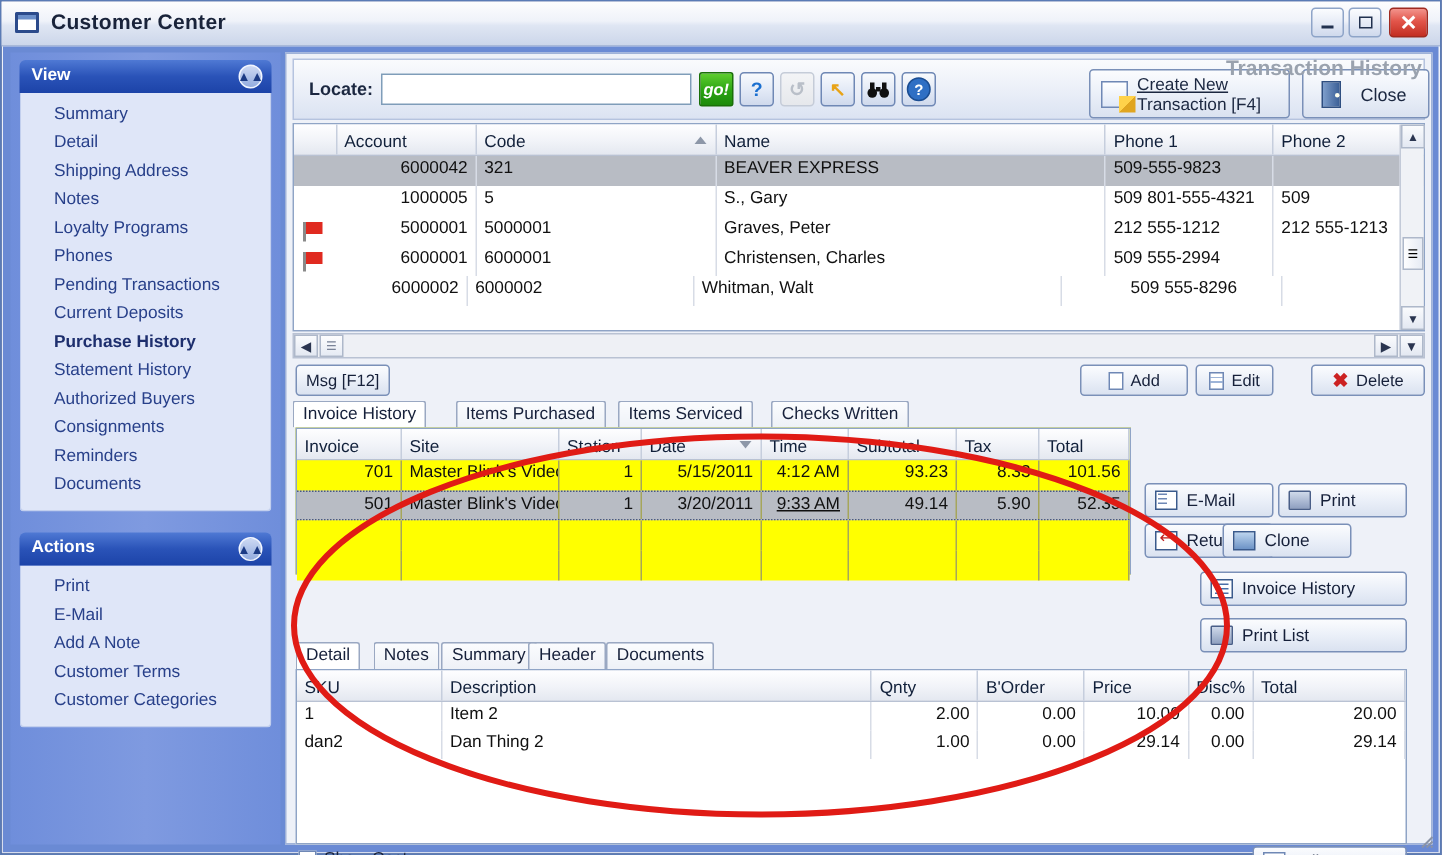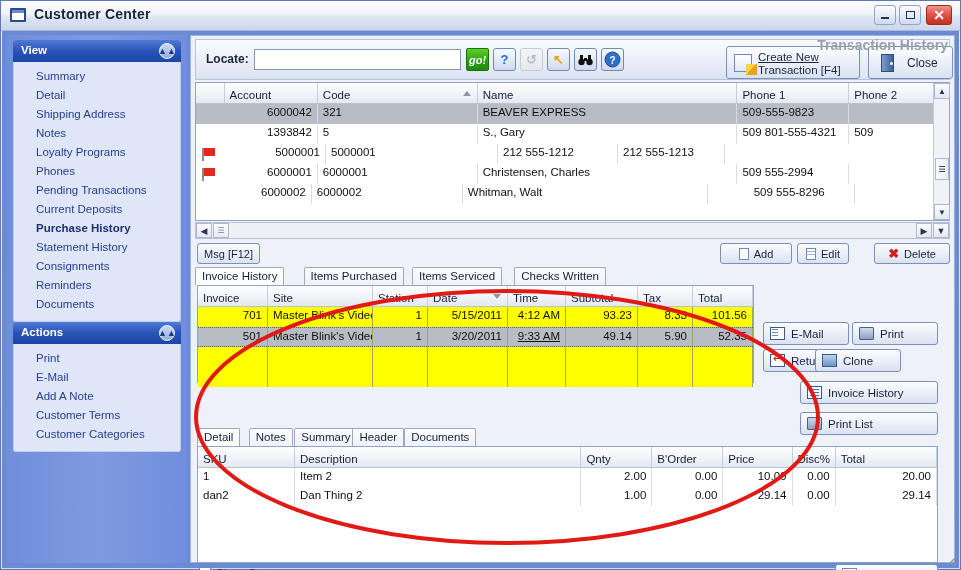--- a/index.html
+++ b/index.html
@@ -350,27 +350,28 @@
             <div class="nav-item"><span>Summary</span></div>
             <div class="nav-item"><span>Detail</span></div>
             <div class="nav-item"><span>Shipping Address</span></div>
             <div class="nav-item"><span>Notes</span></div>
             <div class="nav-item"><span>Loyalty Programs</span></div>
             <div class="nav-item"><span>Phones</span></div>
             <div class="nav-item"><span>Pending Transactions</span></div>
             <div class="nav-item"><span>Current Deposits</span></div>
             <div class="nav-item active"><span>Purchase History</span></div>
             <div class="nav-item"><span>Statement History</span></div>
+            <div class="nav-item"><span>Authorized Buyers</span></div>
             <div class="nav-item"><span>Consignments</span></div>
             <div class="nav-item"><span>Reminders</span></div>
             <div class="nav-item"><span>Documents</span></div>
           </div>
       </div>
 
-      <div class="panel" style="margin-top:0;">
+      <div class="panel" style="margin-top:14px;">
         <div class="panel-head">
           <span class="ph-label">Actions</span>
           <span class="ph-chev">▲▲</span>
         </div>
         <div class="panel-body" id="action-items">
             <div class="nav-item"><span>Print</span></div>
             <div class="nav-item"><span>E-Mail</span></div>
             <div class="nav-item"><span>Add A Note</span></div>
             <div class="nav-item"><span>Customer Terms</span></div>
             <div class="nav-item"><span>Customer Categories</span></div>
@@ -442,32 +443,33 @@
             <div class="grow sel">
               <div class="gc flagcell"></div>
               <div class="gc r" style="width: 100px;">6000042</div>
               <div class="gc" style="width: 172px;">321</div>
               <div class="gc" style="width: 280px;">BEAVER EXPRESS</div>
               <div class="gc" style="width: 120px;">509-555-9823</div>
               <div class="gc" style="width: 107px;"></div>
             </div>
             <div class="grow">
               <div class="gc flagcell"></div>
-              <div class="gc r" style="width: 100px;">1393842</div>
+              <div class="gc r" style="width: 100px;">1000005</div>
               <div class="gc" style="width: 172px;">5</div>
               <div class="gc" style="width: 280px;">S., Gary</div>
               <div class="gc" style="width: 120px;">509  801-555-4321</div>
               <div class="gc" style="width: 107px;">509</div>
             </div>
             <div class="grow">
               <div class="gc flagcell">
                 <span class="flag"></span>
               </div>
               <div class="gc r" style="width: 100px;">5000001</div>
               <div class="gc" style="width: 172px;">5000001</div>
+              <div class="gc" style="width: 280px;">Graves, Peter</div>
               <div class="gc" style="width: 120px;">212  555-1212</div>
               <div class="gc" style="width: 107px;">212  555-1213</div>
             </div>
             <div class="grow">
               <div class="gc flagcell">
                 <span class="flag"></span>
               </div>
               <div class="gc r" style="width: 100px;">6000001</div>
               <div class="gc" style="width: 172px;">6000001</div>
               <div class="gc" style="width: 280px;">Christensen, Charles</div>

